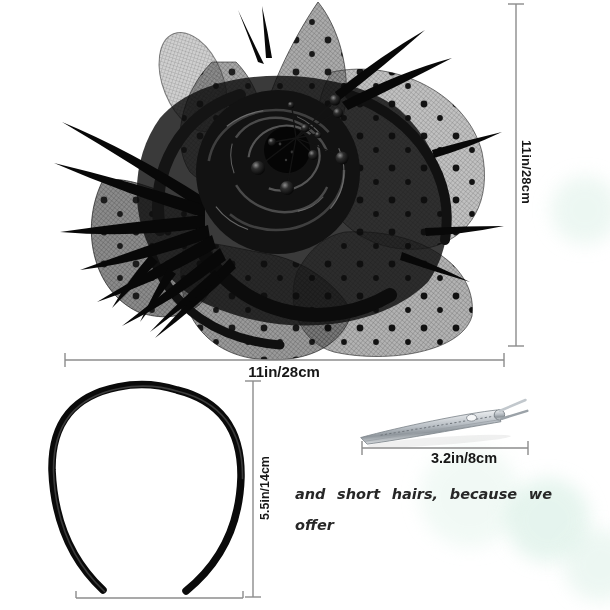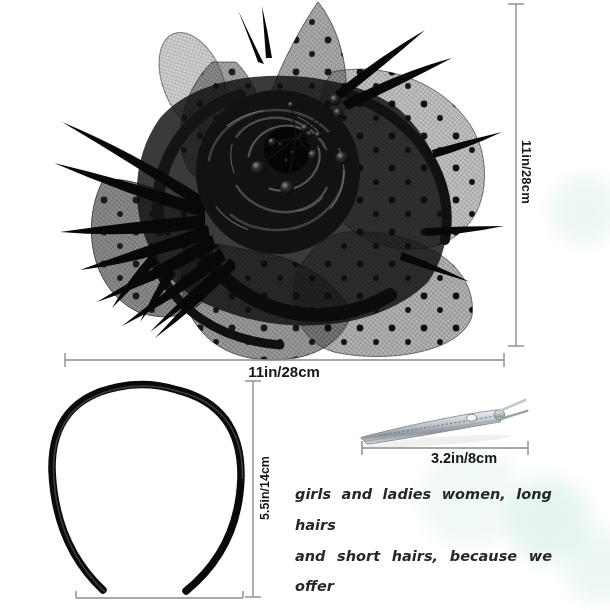--- a/index.html
+++ b/index.html
@@ -219,16 +219,15 @@
 
   <div id="fasc-height-label" class="dim-label v">11in/28cm</div>
 
   <div id="fasc-width-label" class="dim-label h">11in/28cm</div>
 
   <div id="headband-height-label" class="dim-label vccw">5.5in/14cm</div>
 
   <div id="clip-width-label" class="dim-label h">3.2in/8cm</div>
 
   <div class="description">
-      <div class="desc-line">girls and ladies women, long hairs</div>
       <div class="desc-line">and short hairs, because we offer</div>
     </div>
 </div>
 
 </body></html>

